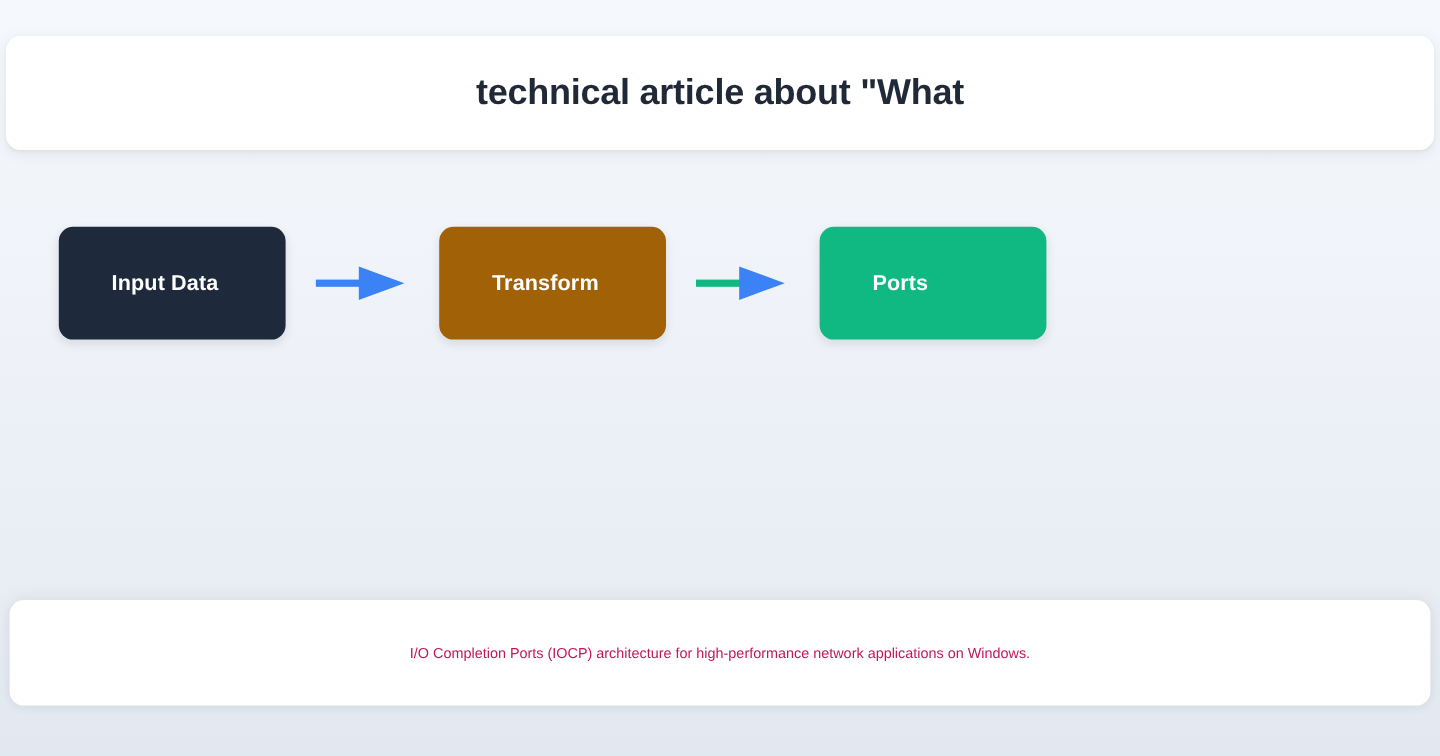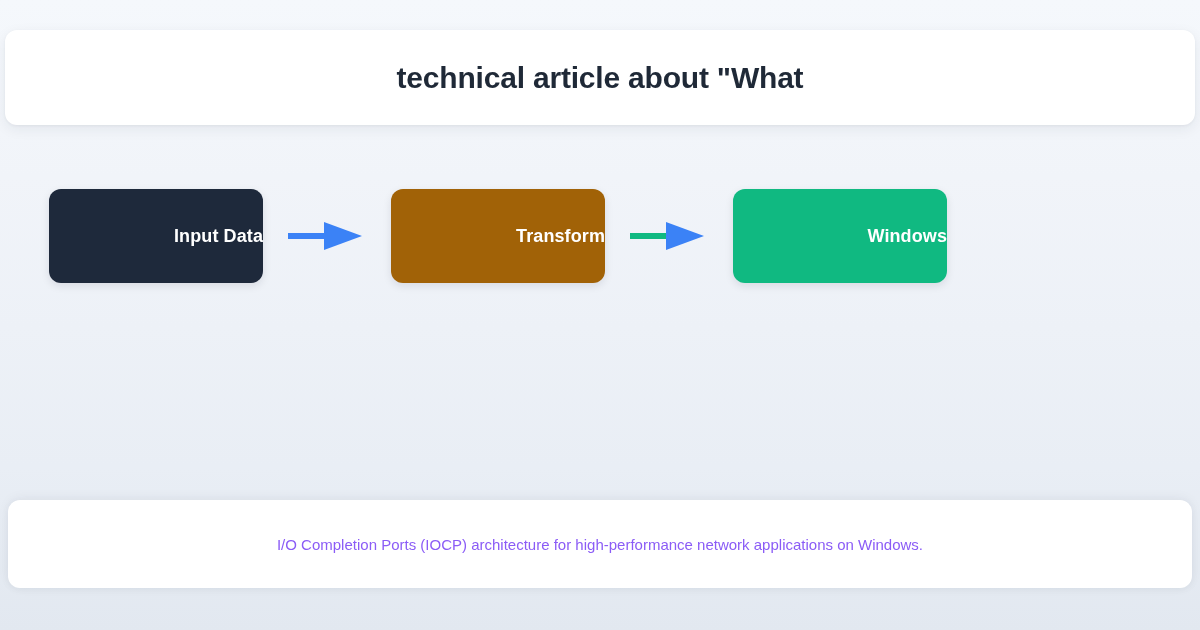--- a/index.html
+++ b/index.html
@@ -48,28 +48,29 @@
   .diagram {
     position: absolute;
     left: 49px;
     top: 189px;
     height: 94px;
     display: flex;
     align-items: center;
   }
 
   .node {
-    width: 214px;
+    width: 189px;
     height: 94px;
     border-radius: 12px;
     display: flex;
     align-items: center;
-    justify-content: flex-end;
+    justify-content: flex-start;
     box-shadow: 0 3px 8px rgba(15, 23, 42, 0.10);
     box-sizing: border-box;
+    padding-left: 44px;
   }
   .node-label {
     font-size: 18px;
     font-weight: bold;
     color: #ffffff;
     letter-spacing: 0.1px;
     white-space: nowrap;
   }
 
   .node-input  { background: #1e293b; }
@@ -94,22 +95,22 @@
     width: 1184px;
     height: 88px;
     background: #ffffff;
     border-radius: 12px;
     box-shadow: 0 -2px 12px rgba(30, 41, 59, 0.05), 0 2px 8px rgba(30, 41, 59, 0.04);
     display: flex;
     align-items: center;
     justify-content: center;
   }
   .footer-text {
-    font-size: 15px;
-    color: #8b5cf6;
+    font-size: 12px;
+    color: #be185d;
     text-align: left;
     white-space: nowrap;
   }
 </style>
 </head>
 <body>
 
 <div class="page">
 
   <div class="header-card">
@@ -134,21 +135,21 @@
     </div>
 
     <div class="arrow">
       <svg width="78" height="40" viewBox="0 0 78 40" aria-hidden="true">
         <rect x="0" y="17" width="40" height="6" fill="#10b981"></rect>
         <polygon points="36,6 74,20 36,34" fill="#3b82f6"></polygon>
       </svg>
     </div>
 
     <div class="node node-result">
-      <span class="node-label">Windows</span>
+      <span class="node-label">Ports</span>
     </div>
 
   </div>
 
   <div class="footer-card">
     <div class="footer-text">I/O Completion Ports (IOCP) architecture for high-performance network applications on Windows.</div>
   </div>
 
 </div>
 

